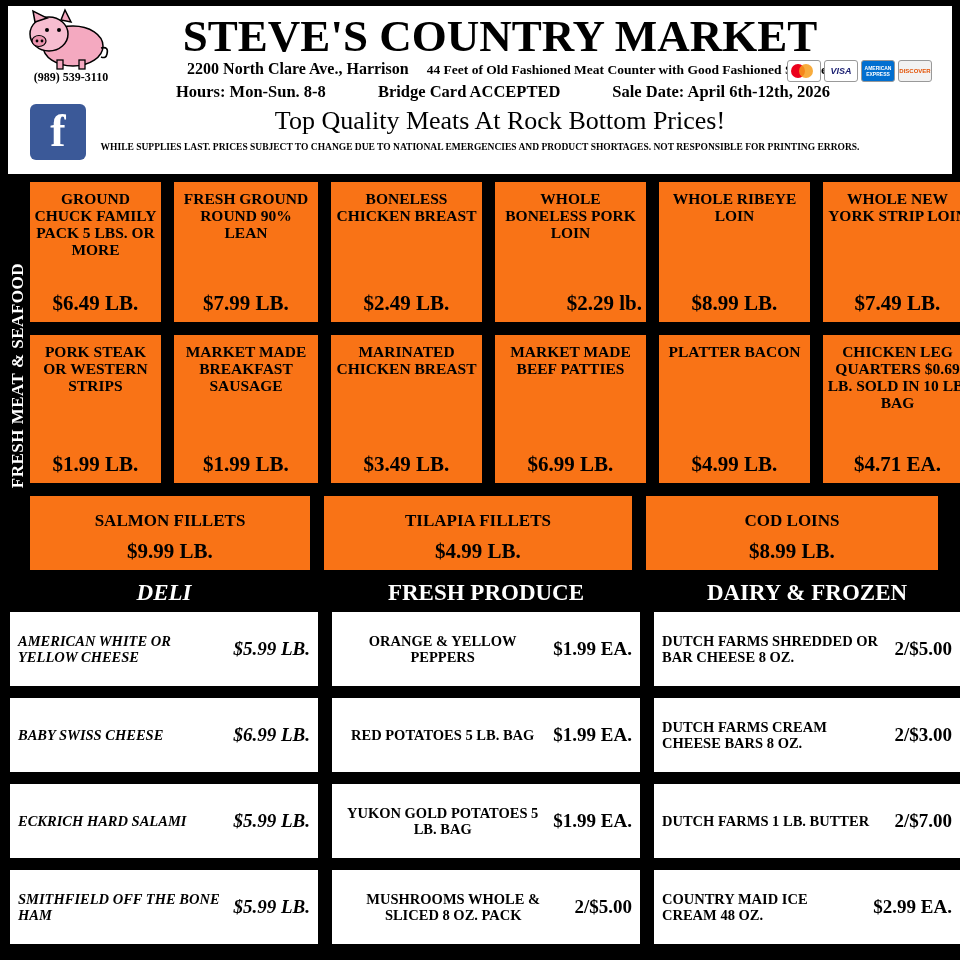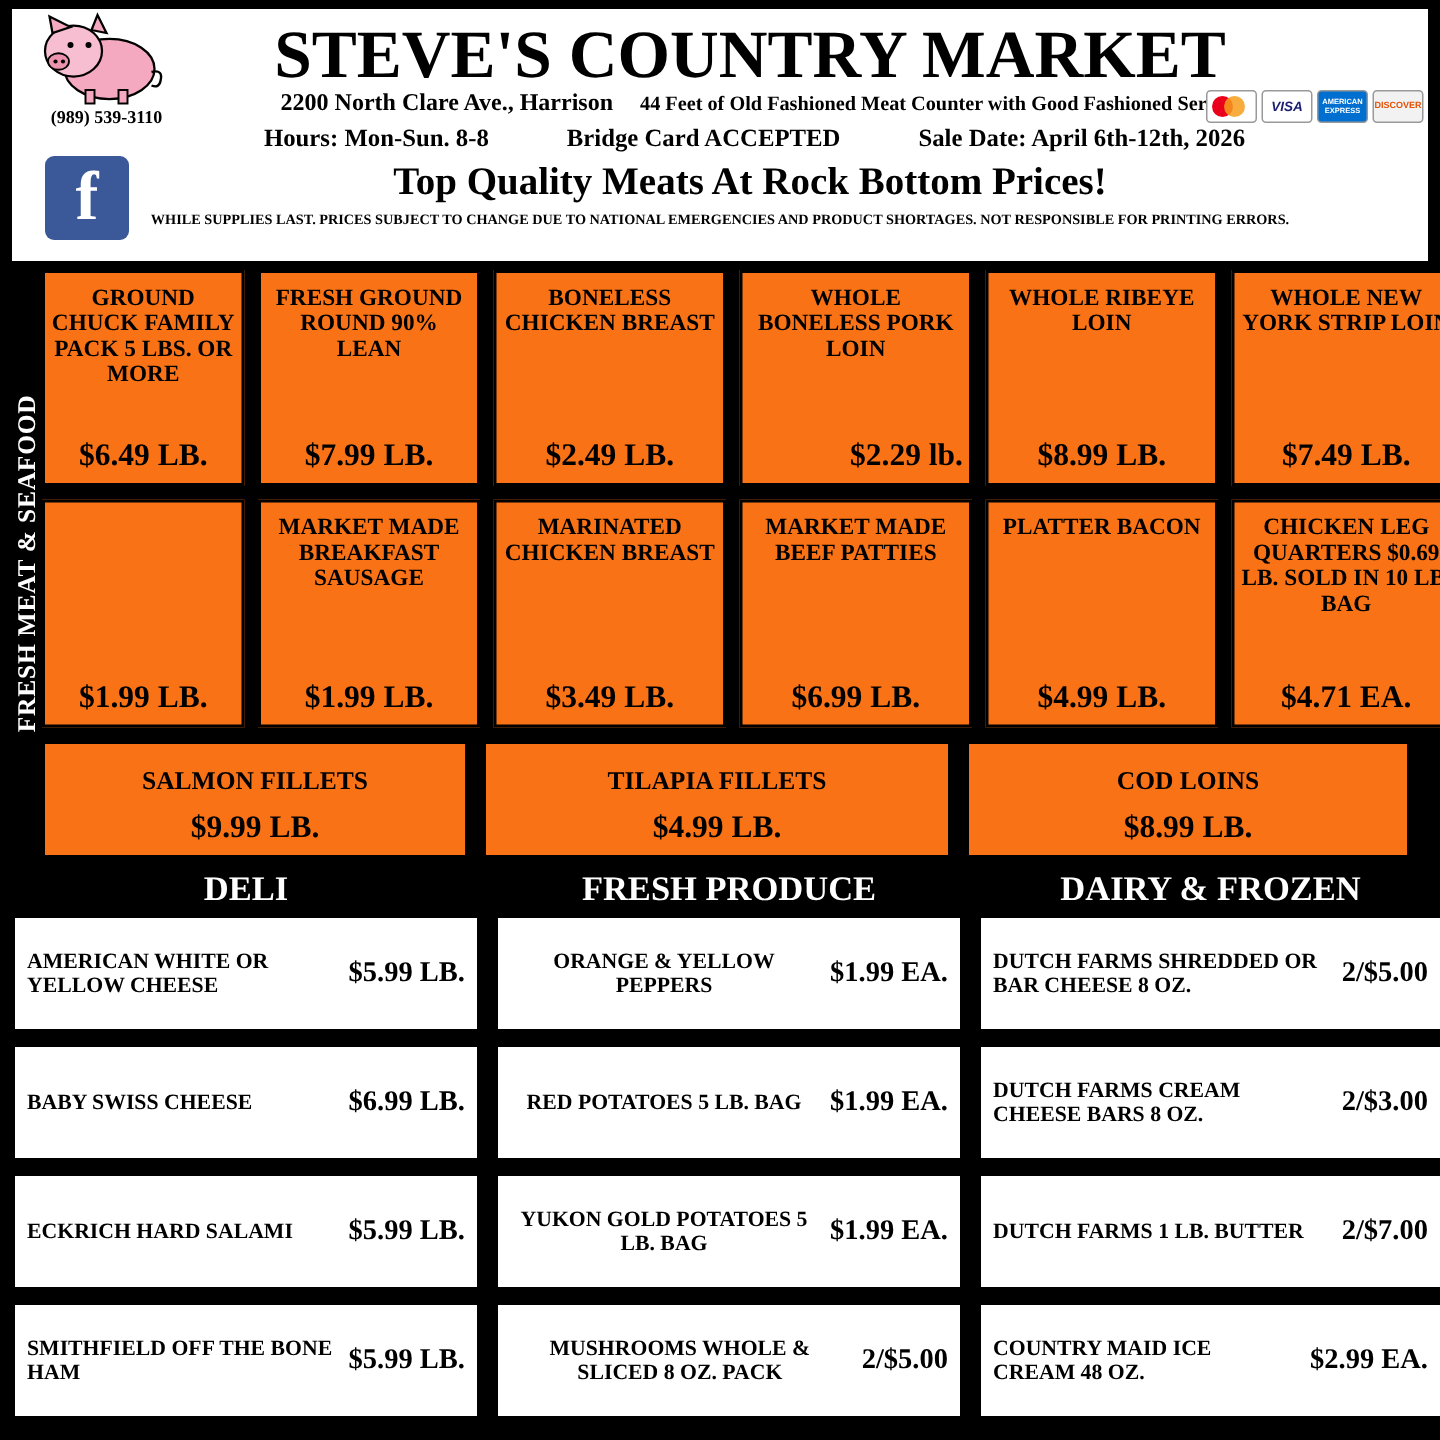--- a/index.html
+++ b/index.html
@@ -45,31 +45,31 @@
   .addr {
     font-size:16px; font-weight:bold;
   }
   .counter-note { font-size:13.5px; font-weight:bold; }
   .row2 {
     display:flex; justify-content:center; align-items:baseline;
     gap:52px; padding-left:46px; margin-top:4px;
   }
   .row2 div { font-size:16.5px; font-weight:bold; }
   .tagline {
-    text-align:center; font-size:26px; font-weight:bold;
+    text-align:center; font-size:26px; font-weight:normal;
     padding-left:40px; margin-top:4px;
   }
   .disclaimer {
     text-align:center; font-size:9.5px; font-weight:bold;
     font-family:"Liberation Serif", serif;
     margin-top:6px; padding:0 16px;
     line-height:11px;
   }
   .cards {
-    position:absolute; right:3px; top:54px; display:flex; gap:3px;
+    position:absolute; right:20px; top:54px; display:flex; gap:3px;
   }
   .card {
     width:34px; height:22px; border:1px solid #999; border-radius:3px;
     background:#fff; font-family:"Liberation Sans", sans-serif;
     font-size:5.5px; font-weight:bold; color:#333;
     display:flex; align-items:center; justify-content:center;
     text-align:center; line-height:6px;
   }
   .card.mc { background:#fff; }
   .card.visa { color:#1a1f71; font-style:italic; font-size:9px; }
@@ -131,21 +131,21 @@
   .fishrow .cell .pr { font-size:21px; padding-top:10px; margin-top:0; }
   .fishrow .f1 { width:284px; }
   .fishrow .f2 { width:312px; }
   .fishrow .f3 { width:296px; }
 
   
   .bottom {
     display:flex; gap:10px; margin:8px 8px 0 8px;
   }
   .col { flex:1; }
-  .col.deli { width:312px; flex:0 0 312px; }
+  .col.deli { width:312px; flex:0 0 312px;font-style:italic; }
   .col.produce { width:312px; flex:0 0 312px; }
   .col.dairy { width:310px; flex:0 0 310px; }
   .col-title {
     color:#fff; font-weight:bold; font-size:23px; text-align:center;
     line-height:26px; margin-bottom:4px;
   }
   .prod {
     background:#fff; border:2px solid #000;
     display:flex; align-items:center; justify-content:space-between;
     padding:6px 8px; height:78px; margin-bottom:8px;
@@ -241,20 +241,21 @@
         <div class="pr">$8.99 LB.</div>
       </div>
       <div class="cell c6">
         <div class="nm">WHOLE NEW YORK STRIP LOIN</div>
         <div class="pr">$7.49 LB.</div>
       </div>
     </div>
 
     <div class="mrow mrow2">
       <div class="cell c1">
+        <div class="nm">PORK STEAK OR WESTERN STRIPS</div>
         <div class="pr">$1.99 LB.</div>
       </div>
       <div class="cell c2">
         <div class="nm">MARKET MADE BREAKFAST SAUSAGE</div>
         <div class="pr">$1.99 LB.</div>
       </div>
       <div class="cell c3">
         <div class="nm">MARINATED CHICKEN BREAST</div>
         <div class="pr">$3.49 LB.</div>
       </div>

